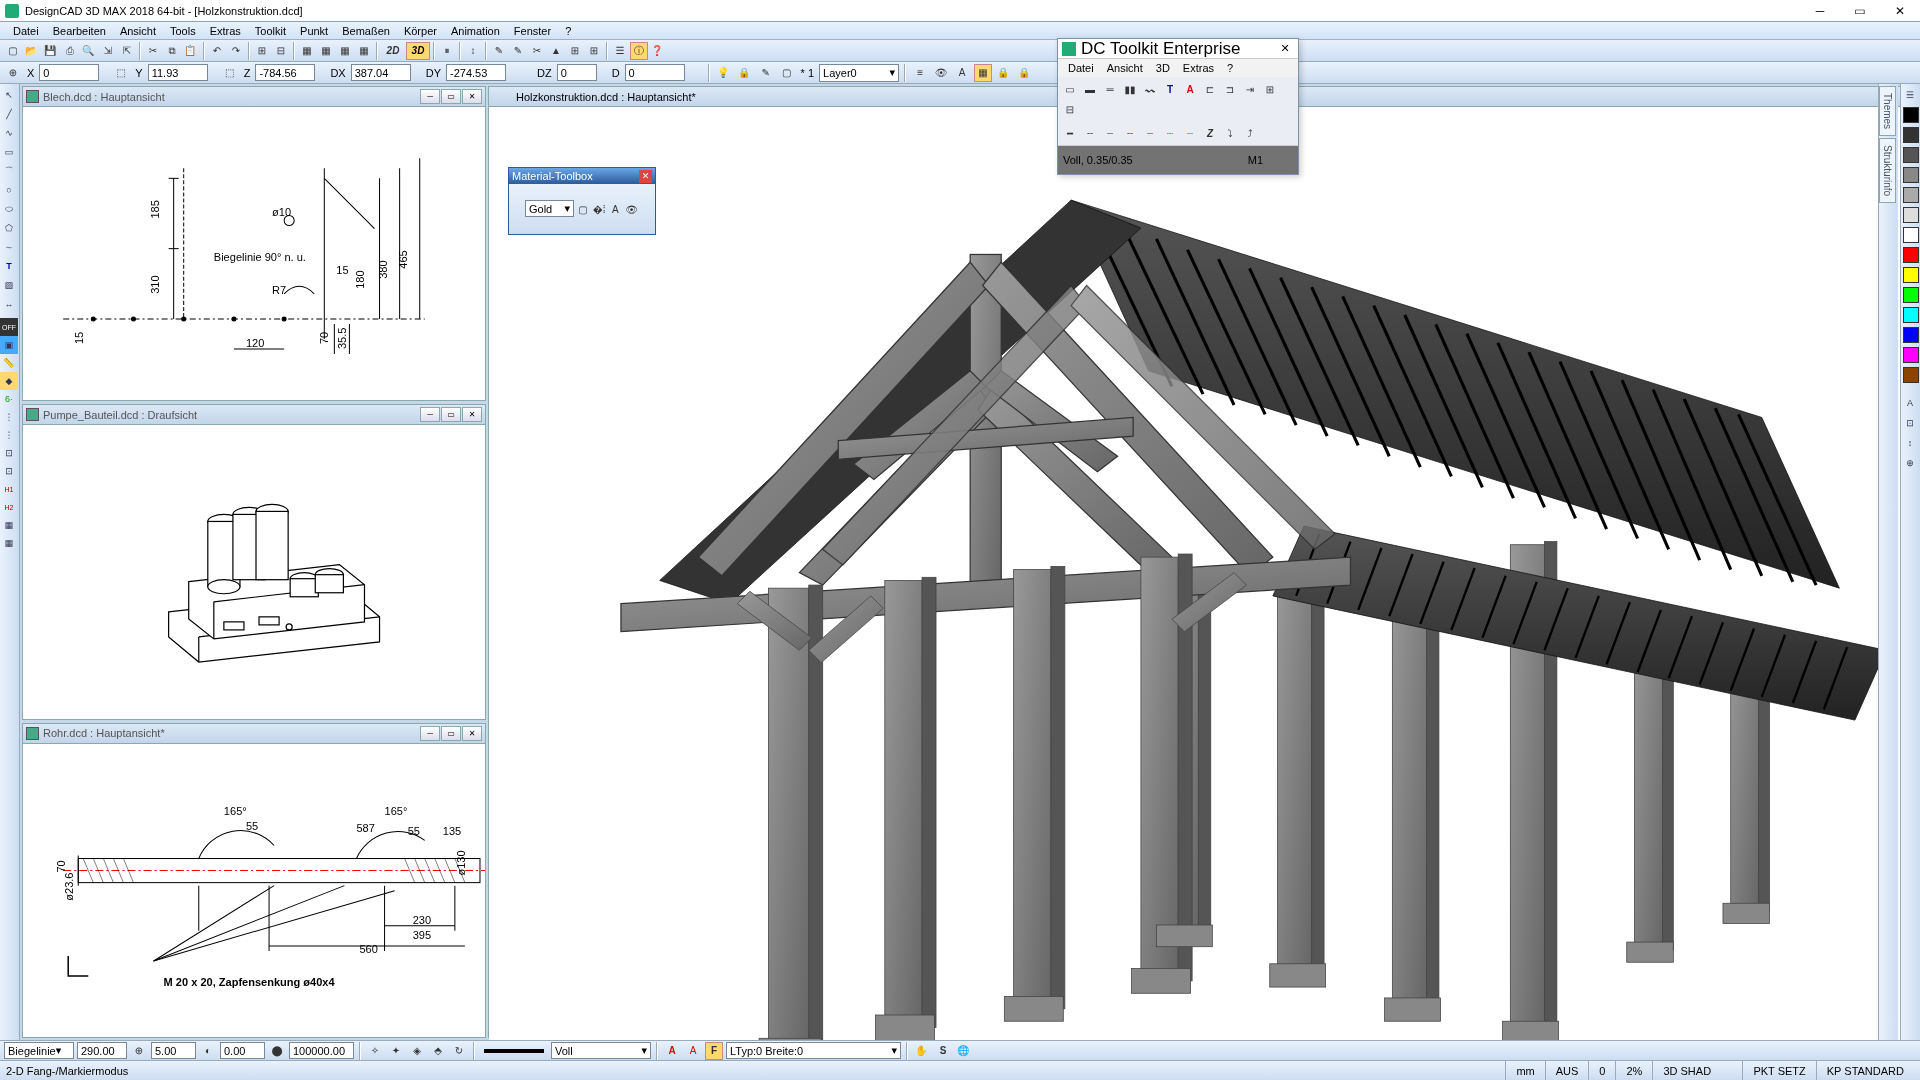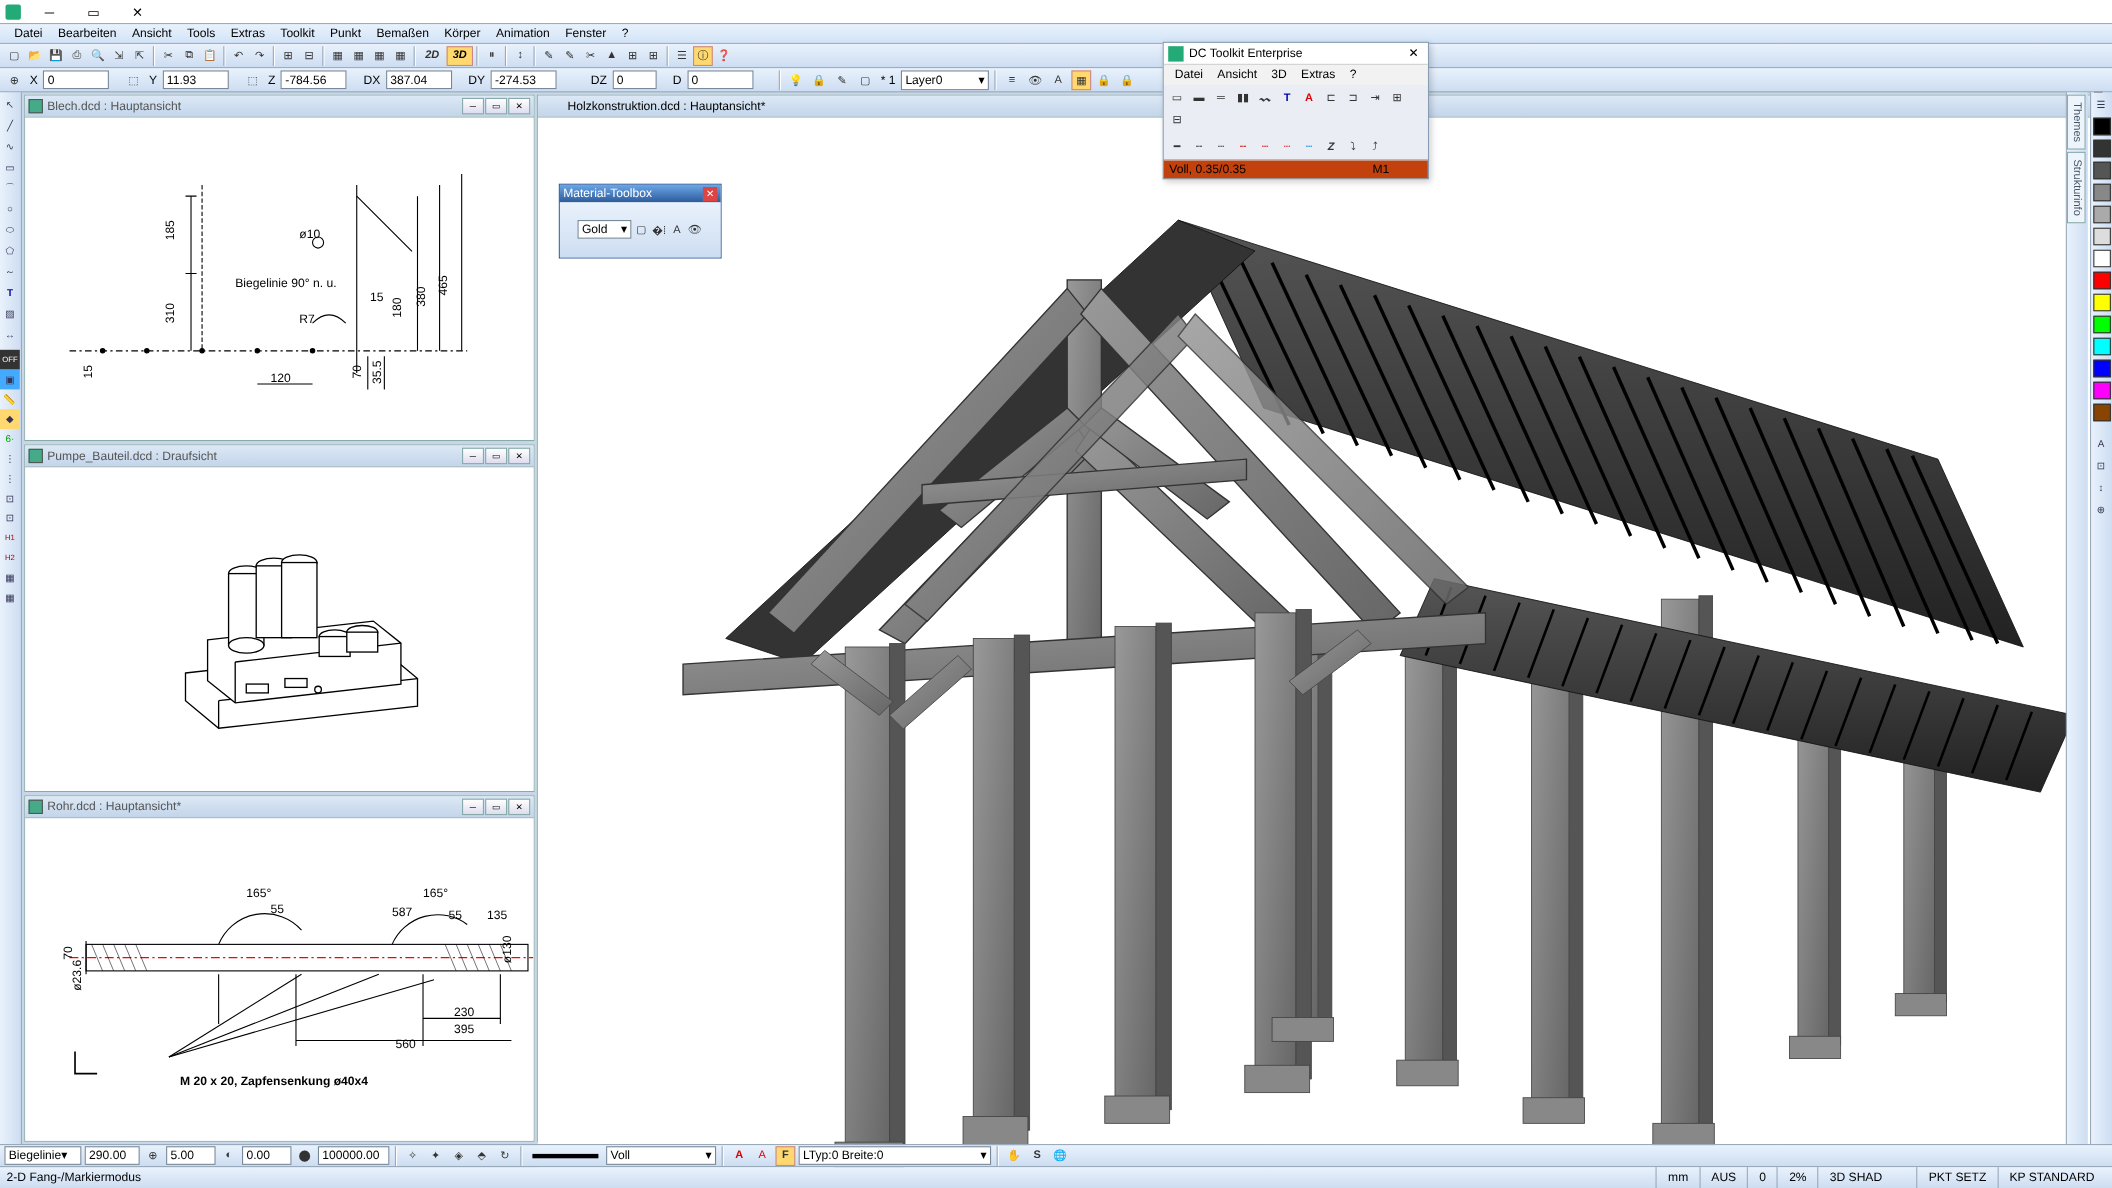--- a/index.html
+++ b/index.html
@@ -53,26 +53,26 @@
 
 .righttools { width: 20px; background: linear-gradient(90deg,#e9f2fc,#cdddf1); border-left: 1px solid #9ab; position: absolute; right: 22px; top: 0; bottom: 0; }
 .righttools2 { width: 20px; background: linear-gradient(90deg,#e9f2fc,#cdddf1); border-left: 1px solid #9ab; position: absolute; right: 0; top: 0; bottom: 0; display: flex; flex-direction: column; gap: 2px; padding-top: 2px; }
 .themestab { writing-mode: vertical-rl; background: #eef4fb; border: 1px solid #8aa; padding: 6px 2px; font-size: 10px; color: #456; margin: 2px 0; cursor: pointer; }
 .colorswatch { width: 16px; height: 16px; margin: 1px auto; border: 1px solid #333; }
 
 
 .dctoolkit { position: absolute; top: 38px; left: 1057px; width: 242px; background: #f4f4f4; border: 1px solid #7a94ac; box-shadow: 2px 2px 6px rgba(0,0,0,0.2); z-index: 50; }
 .dctoolkit .dcthead { height: 20px; background: #fff; border-bottom: 1px solid #ccc; display: flex; align-items: center; padding: 0 4px; }
 .dctoolkit .dcthead .dcicon { width: 14px; height: 14px; background: #2a7; margin-right: 5px; }
-.dctoolkit .dcthead .dctitle { flex: 1; font-size: 11px; }
+.dctoolkit .dcthead .dctitle { flex: 1; font-size: 17px; }
 .dctoolkit .dcthead .dcclose { width: 18px; text-align: center; cursor: pointer; }
 .dctoolkit .dcmenu { height: 18px; display: flex; align-items: center; padding-left: 4px; gap: 1px; background: #f2f2f2; }
 .dctoolkit .dcmenu span { padding: 1px 6px; font-size: 11px; cursor: pointer; }
 .dctoolkit .dctools { padding: 3px; display: flex; flex-wrap: wrap; gap: 2px; background: #eaeef4; }
-.dctoolkit .dcstat { height: 17px; border-top: 1px solid #ccc; display: flex; align-items: center; padding: 0 5px; background: #c2410c; font-size: 10px; }
+.dctoolkit .dcstat { height: 29px; border-top: 1px solid #ccc; display: flex; align-items: center; padding: 0 5px; background: #737373; font-size: 10px; }
 .dctoolkit .dcstat span:last-child { margin-left: auto; margin-right: 30px; }
 
 
 .mattoolbox { position: absolute; top: 60px; left: 19px; width: 148px; z-index: 40; border: 1px solid #2d5a9a; }
 .mattoolbox .mthead { height: 16px; background: linear-gradient(#6aa7e8,#2d5a9a); color: #fff; display: flex; align-items: center; padding: 0 3px; font-size: 10px; }
 .mattoolbox .mthead .mtclose { margin-left: auto; width: 13px; height: 13px; background: #d44; color: #fff; text-align: center; line-height: 12px; font-size: 9px; cursor: pointer; }
 .mattoolbox .mtbody { background: linear-gradient(#e9f2fc,#cdddf1); padding: 16px; display: flex; gap: 2px; }
 .mattoolbox .mtcombo { width: 64px; height: 17px; background: #fff; border: 1px solid #789; font-size: 10px; padding: 0 3px; display:flex;align-items:center; }
 
 
@@ -82,20 +82,21 @@
 .statusbar .stcell { padding: 0 10px; border-left: 1px solid #9ab; height: 100%; display: flex; align-items: center; }
 
 
 svg { display: block; }
 </style>
 </head>
 <body>
 
 <div class="titlebar">
   <div class="appicon"></div>
+  <div class="title">DesignCAD 3D MAX 2018 64-bit - [Holzkonstruktion.dcd]</div>
   <div class="winbtns">
     <div>─</div>
     <div>▭</div>
     <div class="close">✕</div>
   </div>
 </div>
 
 <div class="menubar">
   <span>Datei</span>
   <span>Bearbeiten</span>

